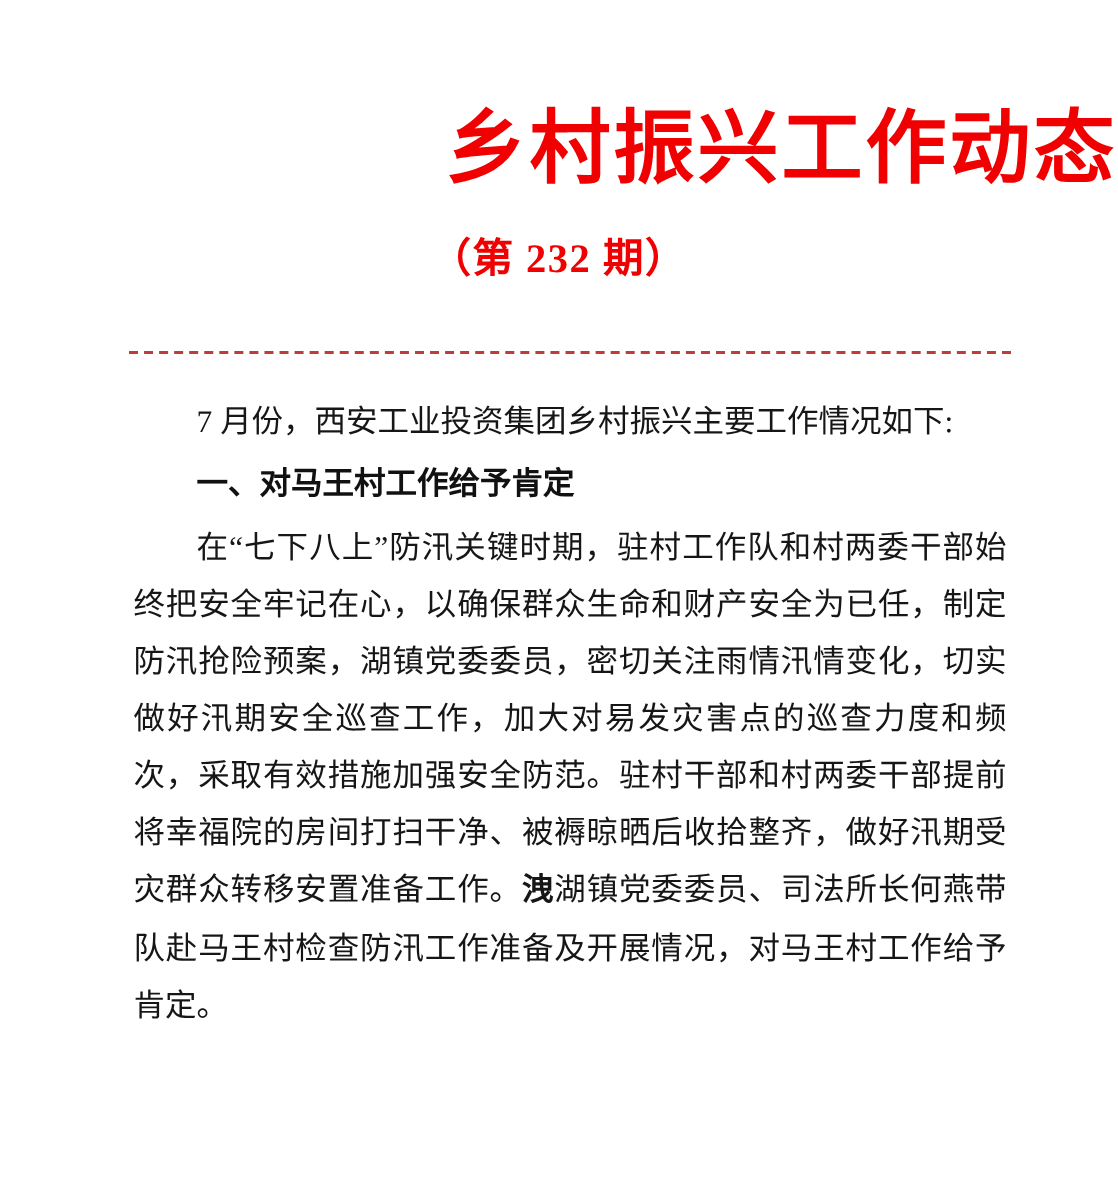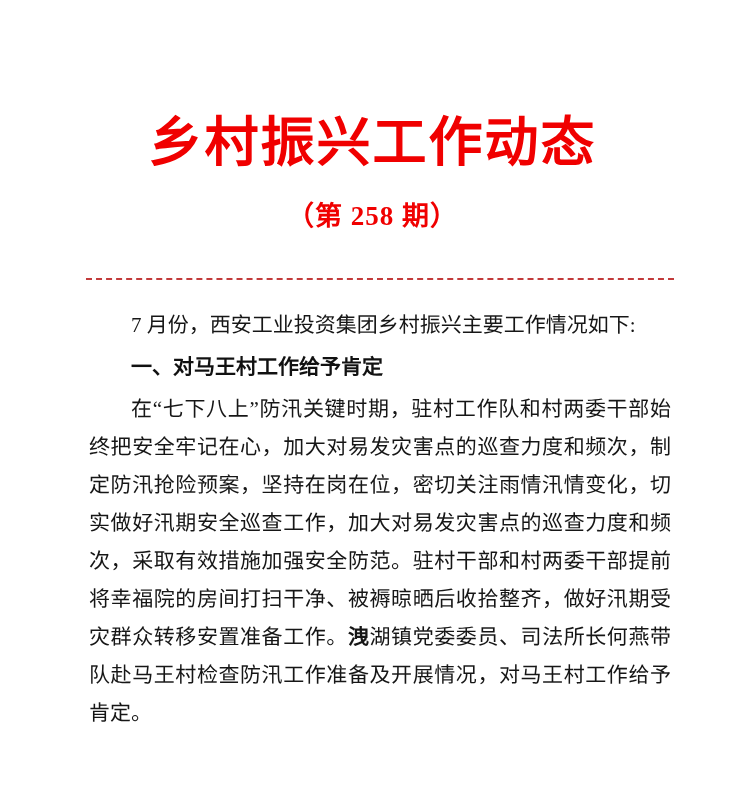--- a/index.html
+++ b/index.html
@@ -11,22 +11,22 @@
     position: relative;
     width: 745px;
     height: 798px;
     background: #ffffff;
     overflow: hidden;
     font-family: "Liberation Serif", "DejaVu Serif", serif;
     color: #1a1a1a;
   }
   .doc-title {
     margin: 0;
-    padding-top: 112px;
-    text-align: center;
+    padding-top: 68px;
+    text-align: right;
     font-size: 54px;
     line-height: 1.15;
     font-weight: bold;
     letter-spacing: 2px;
     color: #f00000;
     font-family: "Liberation Serif", "DejaVu Serif", serif;
   }
   .doc-issue {
     margin-top: 26px;
     text-align: center;
@@ -63,26 +63,26 @@
     font-weight: bold;
   }
 </style>
 </head>
 <body>
 
 <div class="page">
 
   <h1 class="doc-title">乡村振兴工作动态</h1>
 
-  <div class="doc-issue">（第 258 期）</div>
+  <div class="doc-issue">（第 232 期）</div>
 
   <hr class="separator">
 
   <div class="content">
 
     <p class="intro">7 月份，西安工业投资集团乡村振兴主要工作情况如下:</p>
 
     <p class="section-heading">一、对马王村工作给予肯定</p>
 
-    <p class="para"><span>在“七下八上”防汛关键时期，驻村工作队和村两委干部始终把安全牢记在心，加大对易发灾害点的巡查力度和频次，制定防汛抢险预案，坚持在岗在位，密切关注雨情汛情变化，切实做好汛期安全巡查工作，加大对易发灾害点的巡查力度和频次，采取有效措施加强安全防范。驻村干部和村两委干部提前将幸福院的房间打扫干净、被褥晾晒后收拾整齐，做好汛期受灾群众转移安置准备工作。</span><span class="bold-char">洩</span><span>湖镇党委委员、司法所长何燕带队赴马王村检查防汛工作准备及开展情况，对马王村工作给予肯定。</span></p>
+    <p class="para"><span>在“七下八上”防汛关键时期，驻村工作队和村两委干部始终把安全牢记在心，以确保群众生命和财产安全为已任，制定防汛抢险预案，湖镇党委委员，密切关注雨情汛情变化，切实做好汛期安全巡查工作，加大对易发灾害点的巡查力度和频次，采取有效措施加强安全防范。驻村干部和村两委干部提前将幸福院的房间打扫干净、被褥晾晒后收拾整齐，做好汛期受灾群众转移安置准备工作。</span><span class="bold-char">洩</span><span>湖镇党委委员、司法所长何燕带队赴马王村检查防汛工作准备及开展情况，对马王村工作给予肯定。</span></p>
 
   </div>
 </div>
 
 </body></html>

